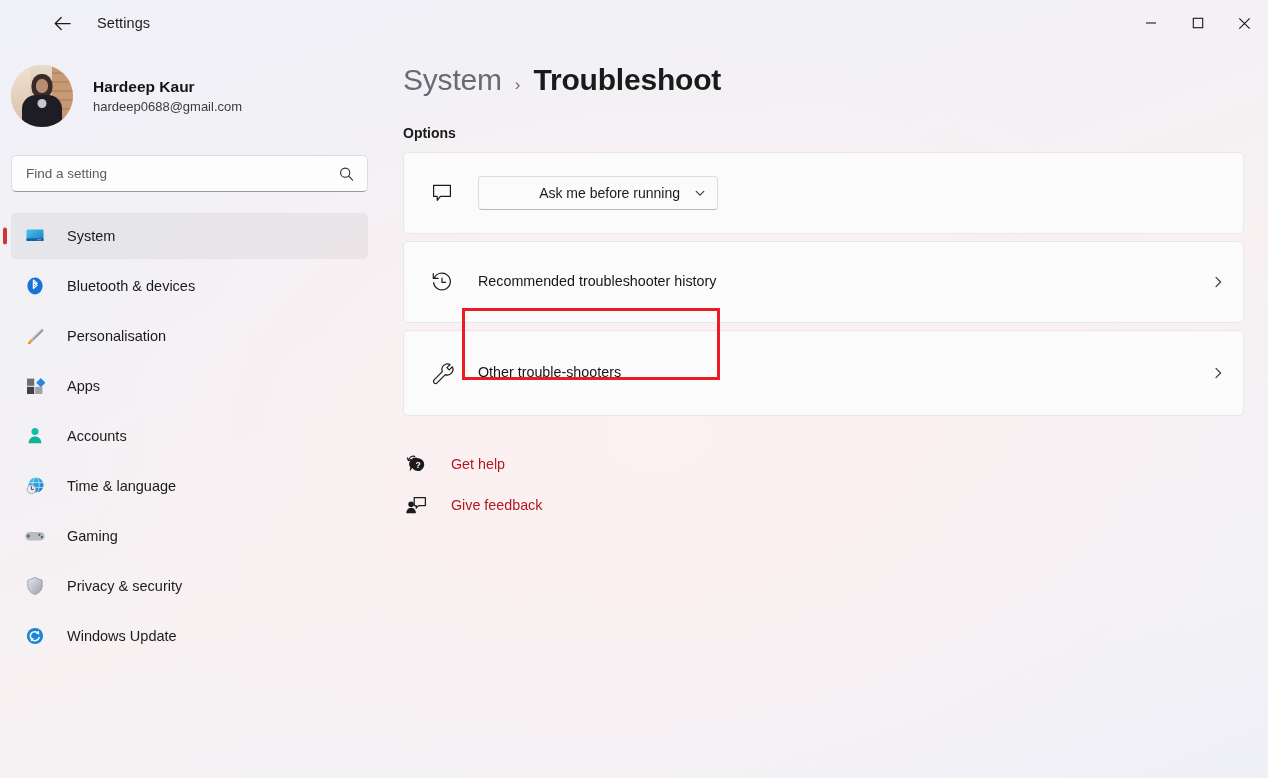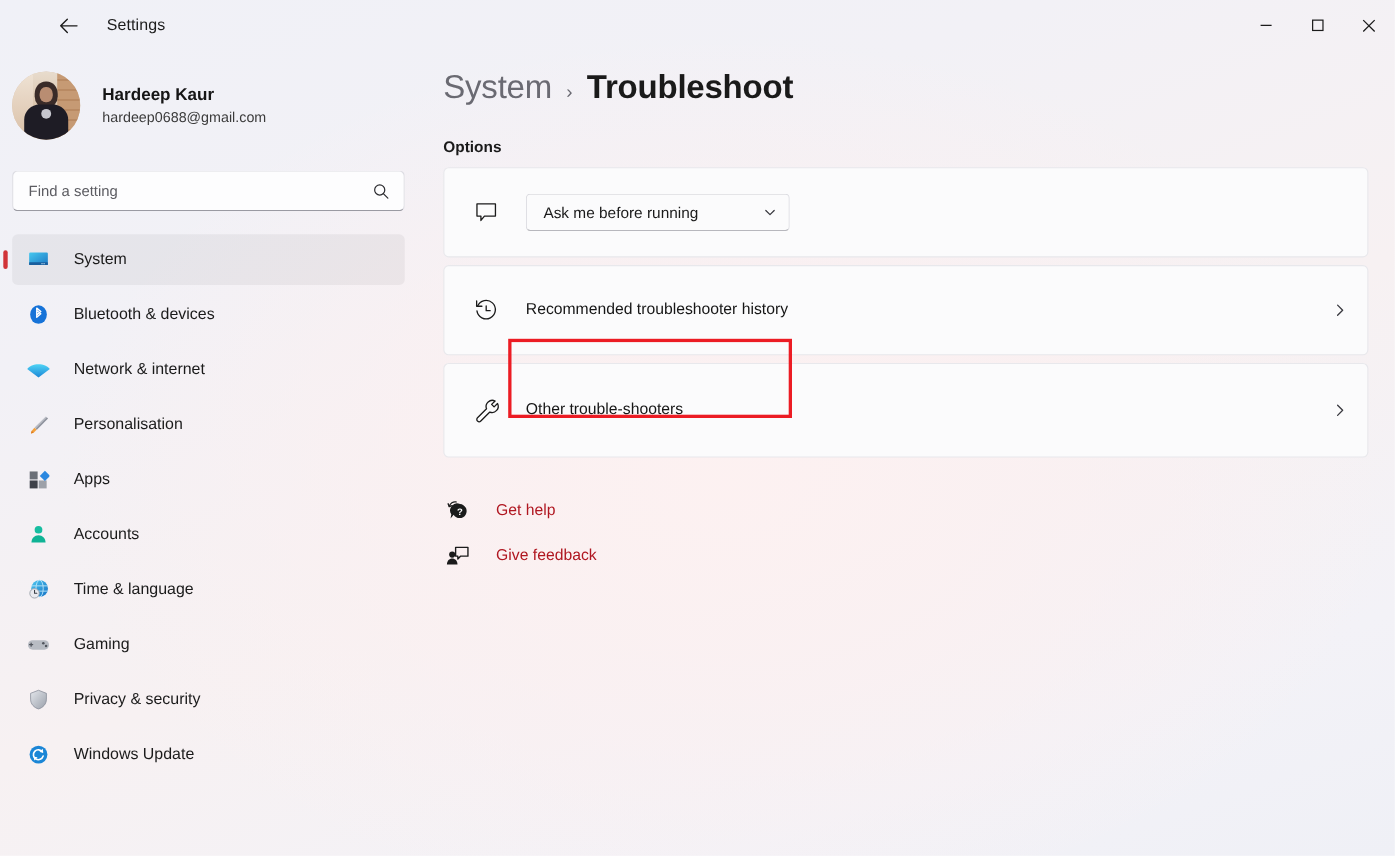--- a/index.html
+++ b/index.html
@@ -183,21 +183,21 @@
   .card-title { font-size: 14.3px; color: #161616; line-height: 1.35; }
   .card-sub { font-size: 12.3px; color: #5c5c63; margin-top: 2px; }
 
   .dropdown {
     height: 34px;
     min-width: 240px;
     background: #fbfbfc;
     border: 1px solid #dcdce1;
     border-bottom-color: #b7b7bd;
     border-radius: 4px;
-    display: flex; align-items: center; justify-content: space-between;
+    display: flex; align-items: center; justify-content: flex-end;
     padding: 0 11px 0 15px;
     font-size: 14px;
     color: #1b1b1b;
     cursor: pointer;
   }
 
   .chev-right { display: flex; align-items: center; color: #3a3a40; }
 
   
   .annot {
@@ -303,34 +303,20 @@
       <div class="navitem">
         <span class="nav-ico">
           <svg width="20" height="20" viewBox="0 0 20 20">
             <ellipse cx="10" cy="10" rx="7.6" ry="8.4" fill="#1673d8"></ellipse>
             <path d="M8.4 6.2 L12.1 9.3 L8.4 12.4 V4.1 L12.1 7.2 L8.4 10.3" fill="none" stroke="#ffffff" stroke-width="1.25" stroke-linejoin="round" stroke-linecap="round"></path>
           </svg>
         </span>
         <span class="nav-label">Bluetooth &amp; devices</span>
       </div>
 
-      <div class="navitem">
-        <span class="nav-ico">
-          <svg width="22" height="20" viewBox="0 0 22 20">
-            <defs>
-                <linearGradient id="gWifi" x1="0" y1="0" x2="0" y2="1">
-              <stop offset="0%" stop-color="#4fd3f5"></stop>
-                  <stop offset="100%" stop-color="#1b86d6"></stop>
-            </linearGradient>
-              </defs>
-            <path d="M11 5.2 C15.4 5.2 19.3 7.1 21.3 9.4 L11 17.2 L0.7 9.4 C2.7 7.1 6.6 5.2 11 5.2 Z" fill="url(#gWifi)"></path>
-          </svg>
-        </span>
-        <span class="nav-label">Network &amp; internet</span>
-      </div>
 
       <div class="navitem">
         <span class="nav-ico">
           <svg width="21" height="21" viewBox="0 0 21 21">
             <path d="M16.7 2.6 L18.6 4.5 L8.4 14.6 L6.4 12.7 Z" fill="#b9bcc4"></path>
             <path d="M17.6 3.5 L18.6 4.5 L8.4 14.6 L7.5 13.7 Z" fill="#8e929c"></path>
             <path d="M6.3 12.8 L8.3 14.7 L5.6 17.4 L3.1 18.2 L3.9 15.6 Z" fill="#f2a03c"></path>
             <path d="M3.9 15.6 L3.1 18.2 L5.6 17.4 Z" fill="#de7b1f"></path>
           </svg>
         </span>

